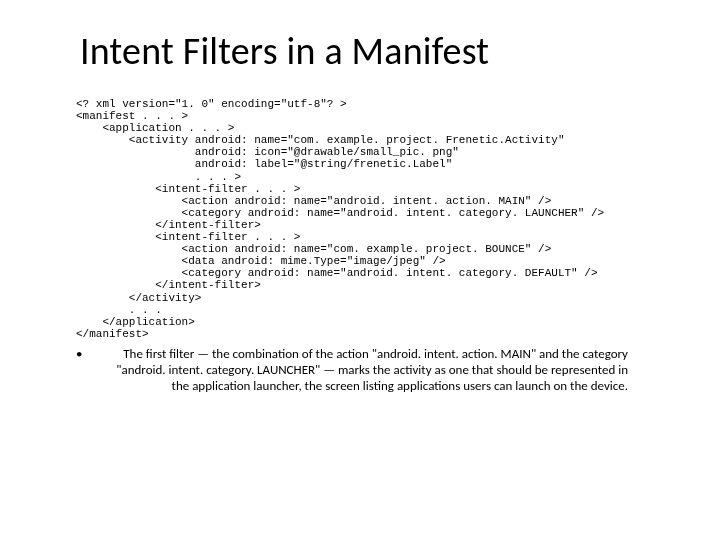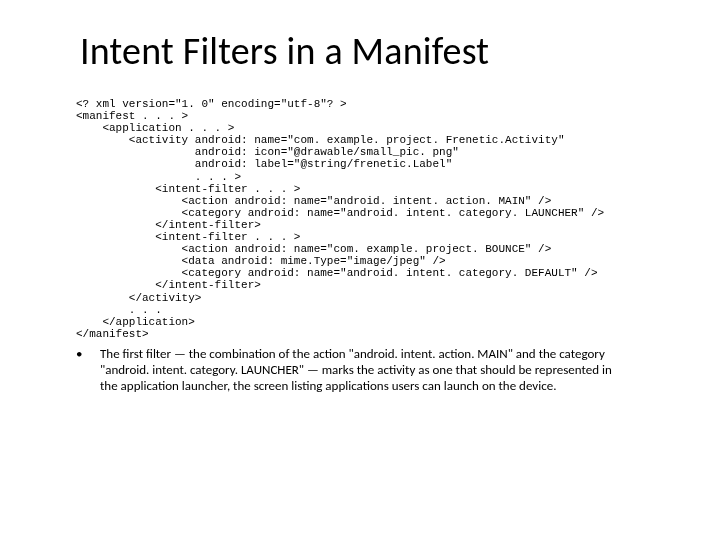--- a/index.html
+++ b/index.html
@@ -30,20 +30,21 @@
     line-height: 1.1;
     white-space: pre;
     margin: 0 0 6px 16px;
   }
   .bullets {
     margin: 0;
     padding: 0 0 0 16px;
     list-style: none;
     font-size: 13px;
     line-height: 1.25;
+    text-align: right;
   }
   .bullets li {
     position: relative;
     padding-left: 24px;
     margin-bottom: 6px;
   }
   .bullets li::before {
     content: "•";
     position: absolute;
     left: 0;

